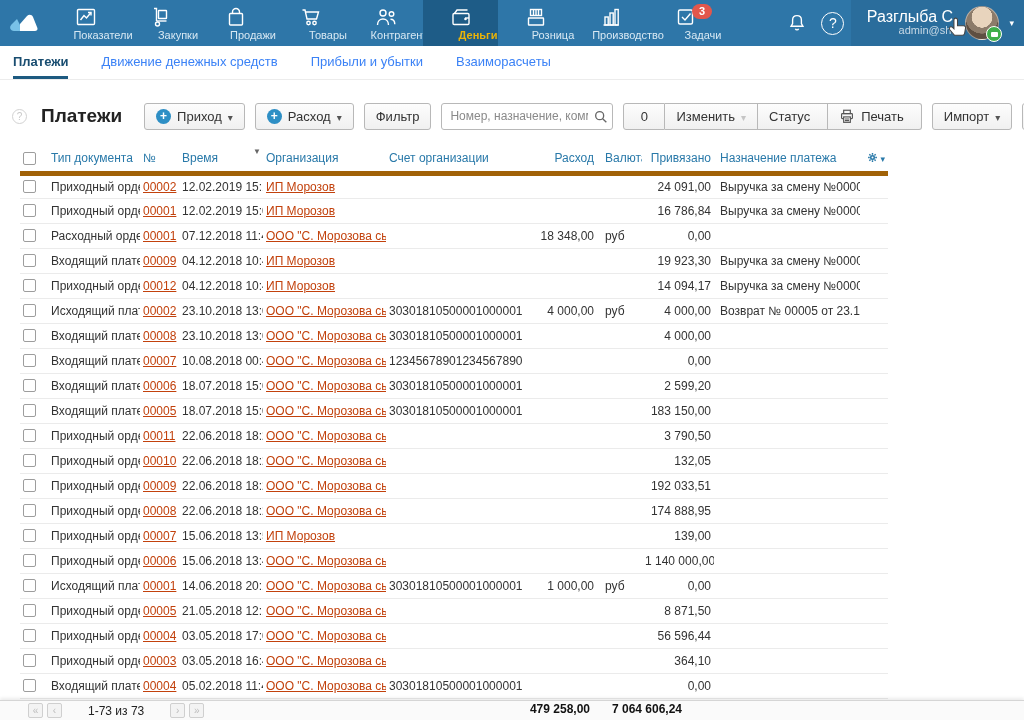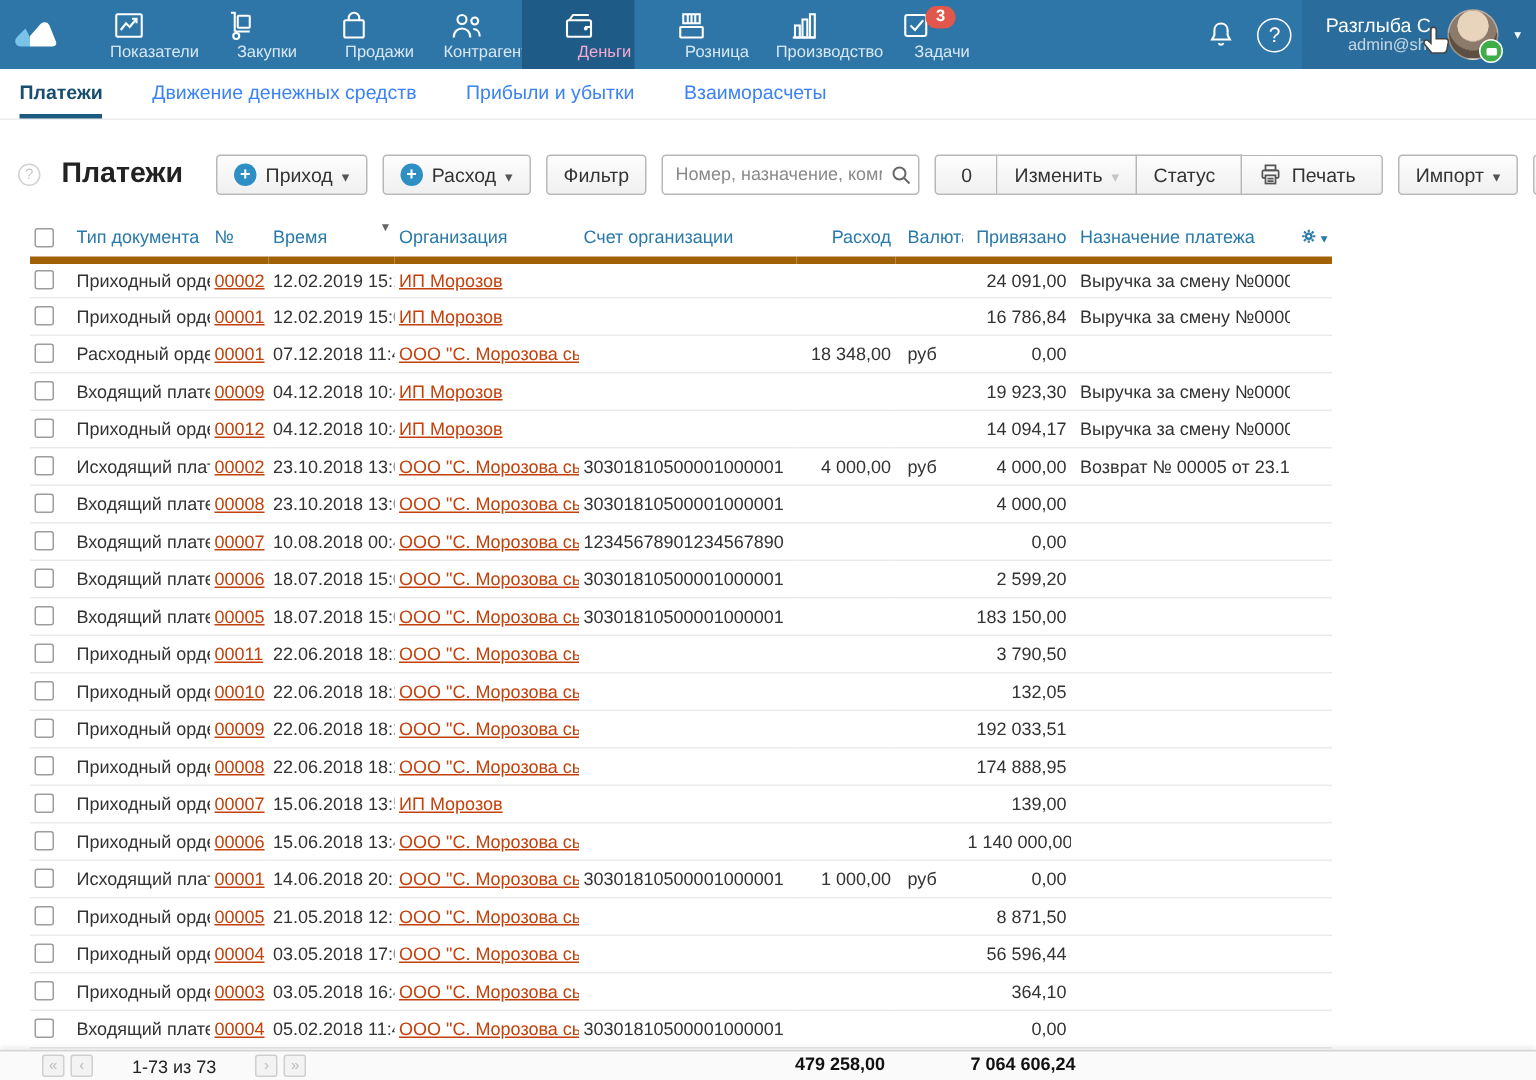--- a/index.html
+++ b/index.html
@@ -6,31 +6,31 @@
   html,body { width: 1024px; height: 720px; overflow: hidden; }
   body { font-family: "Liberation Sans", sans-serif; background: #fff; position: relative; }
 
   
   .topbar { height: 46px; background: #2e76a8; display: flex; align-items: stretch; position: relative; }
   .logo { width: 48px; display: flex; align-items: center; justify-content: center; }
   .nav-item { width: 75px; display: flex; flex-direction: column; align-items: center; justify-content: center;
               gap: 2px; cursor: pointer; position: relative; color: #d7e8f3; }
   .nav-item .nav-label { font-size: 11px; line-height: 11px; white-space: nowrap; padding-left: 35px; }
   .nav-item svg { display: block; }
-  .nav-item.active { background: #1e5c87; color: #f9a8d4; }
+  .nav-item.active { background: #1e5c87; color: #eab308; font-weight: bold; }
   .nav-badge { position: absolute; top: 4px; left: 44px; background: #e2574c; color: #fff; font-size: 11px;
                line-height: 15px; padding: 0 7px; border-radius: 9px; font-weight: bold; }
   .topbar-right { margin-left: auto; display: flex; align-items: center; }
   .icon-btn { width: 36px; height: 46px; display: flex; align-items: center; justify-content: center; cursor: pointer; }
   .help-circle { width: 23px; height: 23px; border: 1.6px solid #fff; border-radius: 50%; color: #fff;
                  font-size: 14px; display: flex; align-items: center; justify-content: center; }
   .user-block { display: flex; align-items: center; gap: 8px; padding: 0 10px 0 16px; height: 46px;
                 background: #29господ6d9c; background: #2a6d9c; cursor: pointer; }
   .user-text { text-align: right; }
-  .user-name { color: #fff; font-size: 13px; line-height: 14px; }
+  .user-name { color: #fff; font-size: 16px; line-height: 14px; }
   .user-email { color: rgba(255,255,255,0.72); font-size: 11px; line-height: 13px; }
   .avatar { width: 34px; height: 34px; border-radius: 50%; position: relative; flex-shrink: 0;
             background: radial-gradient(circle at 50% 32%, #e8d4bd 0 38%, #8c7b6a 39% 60%, #5e4f42 61% 100%);
             border: 1px solid rgba(255,255,255,0.4); }
   .avatar-badge { position: absolute; right: -4px; bottom: -3px; width: 16px; height: 16px; border-radius: 50%;
                   background: #3fae49; border: 1.5px solid #fff; display: flex; align-items: center; justify-content: center; }
   .avatar-badge::after { content: ""; width: 7px; height: 5px; background: #fff; border-radius: 1px; }
   .user-caret { color: #fff; font-size: 9px; padding-left: 2px; }
 
   
@@ -80,21 +80,21 @@
 
   
   .footerbar { position: absolute; left: 0; bottom: 0; width: 1024px; height: 20px; background: #fafafa;
                border-top: 1px solid #d5d5d5; box-shadow: 0 -2px 3px rgba(0,0,0,0.08); font-size: 12px; }
   .pager { position: absolute; left: 28px; top: 2px; display: flex; align-items: center; gap: 4px; }
   .pg-btn { width: 15px; height: 15px; border: 1px solid #cfcfcf; background: #f3f3f3; color: #bdbdbd; font-size: 10px;
             line-height: 13px; text-align: center; border-radius: 2px; cursor: default; }
   .pg-label { color: #222; margin: 0 22px; text-align: center; }
   .total { position: absolute; top: 1px; font-weight: bold; color: #111; text-align: right; }
   .total-exp { right: 434px; width: 120px; }
-  .total-link { right: 307px; width: 140px; }
+  .total-link { right: 307px; width: 140px; text-align: center; }
 
   .cursor-hand { position: absolute; left: 948px; top: 16px; z-index: 50; pointer-events: none; }
 </style>
 </head>
 <body>
 
 <div class="topbar">
   <div class="logo">
     <svg width="32" height="24" viewBox="0 0 32 24">
       <path d="M6 20 C2 20 1 16 3.5 13.5 L9 8 L12 14 L12 20 Z" fill="#79c2e8"></path>
@@ -122,20 +122,28 @@
   </div>
 
   <div class="nav-item">
     <svg width="24" height="22" viewBox="0 0 24 22" fill="none" stroke="#fff" stroke-width="1.4">
       <path d="M8.5 8 v-2 a3.5 3.5 0 0 1 7 0 v2"></path>
       <rect x="5.5" y="7.5" width="13" height="11.5" rx="1"></rect>
     </svg>
     <span class="nav-label">Продажи</span>
   </div>
 
+  <div class="nav-item">
+    <svg width="24" height="22" viewBox="0 0 24 22" fill="none" stroke="#fff" stroke-width="1.4">
+      <path d="M3.5 4 h2.5 l2 9 h9.5 l2 -7 h-12.5"></path>
+      <circle cx="9.5" cy="17" r="1.7"></circle>
+      <circle cx="15.5" cy="17" r="1.7"></circle>
+    </svg>
+    <span class="nav-label">Товары</span>
+  </div>
 
   <div class="nav-item">
     <svg width="26" height="22" viewBox="0 0 26 22" fill="none" stroke="#fff" stroke-width="1.4">
       <circle cx="10" cy="7" r="3"></circle>
       <path d="M4.5 19 c0-4 2.6-6 5.5-6 s5.5 2 5.5 6"></path>
       <circle cx="18.5" cy="8" r="2.3"></circle>
       <path d="M17.5 13.3 c2.5 0 4.3 1.8 4.3 5"></path>
     </svg>
     <span class="nav-label">Контрагенты</span>
   </div>

